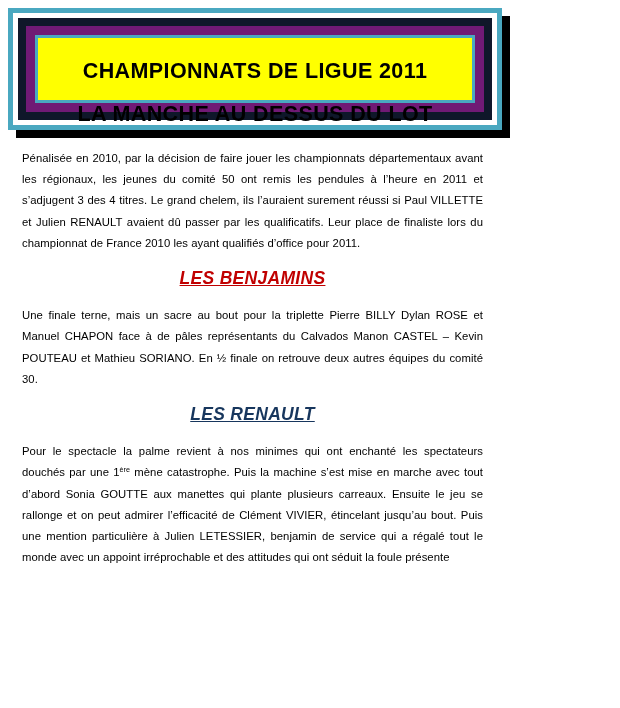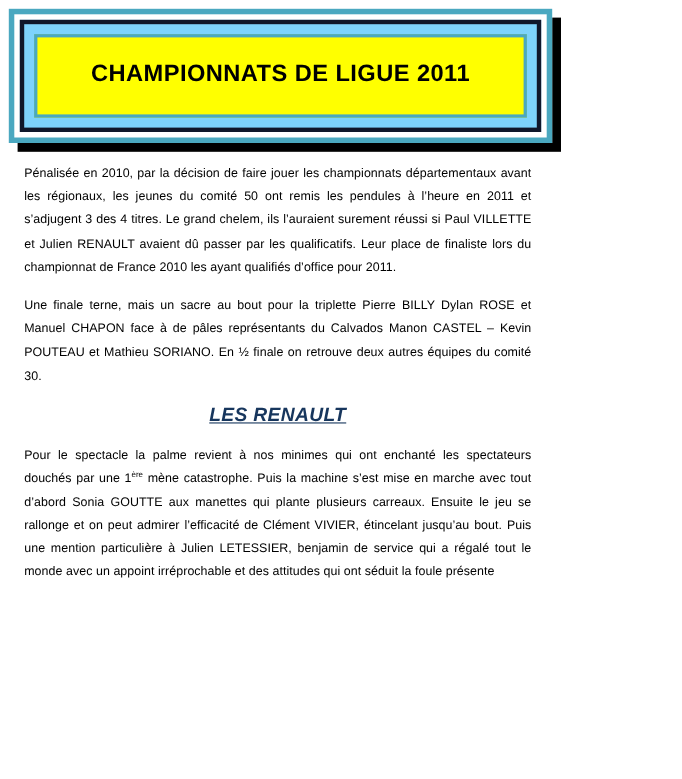--- a/index.html
+++ b/index.html
@@ -40,22 +40,22 @@
     border: 5px solid #4aa8c0;
     background: #ffffff;
   }
   .banner-mid {
     position: absolute;
     left: 5px;
     top: 5px;
     right: 5px;
     bottom: 5px;
     box-sizing: border-box;
-    border: 4px solid #0f172a;
-    background: #7dd3fc;
+    border: 8px solid #0f172a;
+    background: #701a75;
   }
   .banner-inner {
     position: absolute;
     left: 9px;
     top: 9px;
     right: 9px;
     bottom: 9px;
     box-sizing: border-box;
     border: 3px solid #4aa8c0;
     background: #ffff00;
@@ -121,30 +121,32 @@
 </head>
 <body>
 
 <div class="banner-wrap">
   <div class="banner-shadow"></div>
   <div class="banner-outer">
     <div class="banner-mid">
       <div class="banner-inner">
         <div class="banner-text">
           <div class="banner-line l1">CHAMPIONNATS DE LIGUE 2011</div>
+          <div class="banner-line l2">LA MANCHE AU DESSUS DU LOT</div>
         </div>
       </div>
     </div>
   </div>
 </div>
 
 <div class="content">
 
   <p class="para">Pénalisée en 2010, par la décision de faire jouer les championnats départementaux avant les régionaux, les jeunes  du comité 50 ont remis les pendules à l’heure en 2011 et s’adjugent 3 des 4 titres. Le grand chelem, ils l’auraient surement réussi si Paul VILLETTE et Julien RENAULT avaient dû passer par les qualificatifs. Leur place de finaliste lors du championnat de France  2010 les ayant qualifiés d’office pour 2011.</p>
 
+  <h2 class="section red">LES BENJAMINS</h2>
 
 
 
   <p class="para">Une finale terne, mais un sacre au bout pour la triplette Pierre BILLY Dylan ROSE et Manuel CHAPON face à de pâles représentants du Calvados Manon CASTEL – Kevin POUTEAU et Mathieu SORIANO. En ½ finale on retrouve deux autres équipes du comité 30.</p>
 
   <h2 class="section navy">LES RENAULT</h2>
 
   <p class="para"><span>Pour le spectacle la palme revient à nos minimes qui ont enchanté les spectateurs douchés par une 1</span><sup class="ord">ère</sup><span> mène catastrophe. Puis la machine s’est mise en marche avec tout d’abord Sonia GOUTTE aux manettes qui plante plusieurs carreaux. Ensuite le jeu se rallonge et on peut admirer l’efficacité de Clément VIVIER, étincelant jusqu’au bout. Puis une mention particulière à Julien LETESSIER, benjamin de service qui a régalé tout le monde avec un appoint irréprochable et des attitudes qui ont séduit la foule présente</span></p>
 
 </div>

